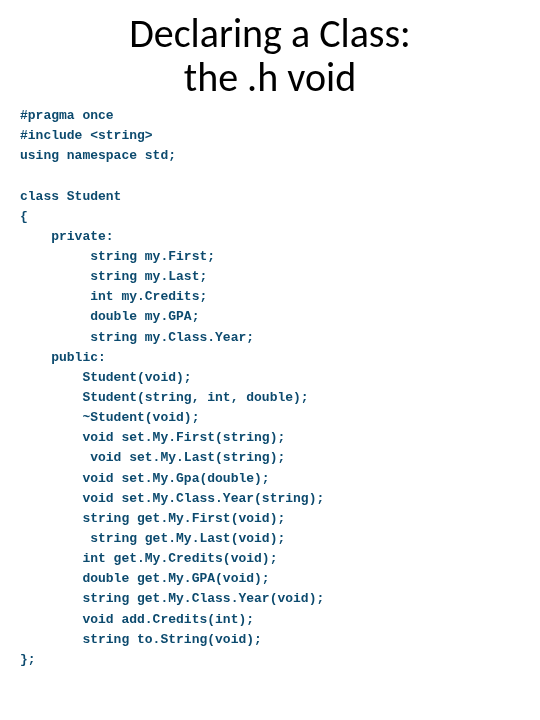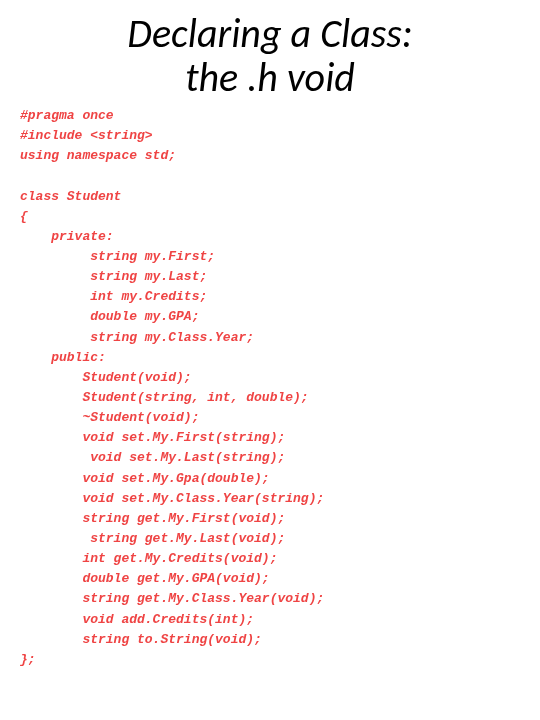--- a/index.html
+++ b/index.html
@@ -8,36 +8,35 @@
     width: 540px;
     height: 720px;
     background: #ffffff;
     overflow: hidden;
   }
   .slide {
     width: 540px;
     height: 720px;
     box-sizing: border-box;
     padding: 12px 20px 10px 20px;
-    font-style: italic;
   }
   .title {
     font-family: "Calibri", "Segoe UI", Arial, sans-serif;
     font-size: 40px;
     line-height: 1.1;
     text-align: center;
     color: #000000;
     margin: 0 0 6px 0;
     font-weight: 400;
   }
   .code {
     font-family: "Courier New", Courier, monospace;
     font-size: 13px;
     line-height: 1.55;
-    color: #ef4444;
+    color: #0c4a6e;
     white-space: pre;
     font-weight: bold;
   }
 </style>
 </head>
 <body>
 
 <div class="slide">
   <h1 class="title">
     <span>Declaring a Class:</span><br>

